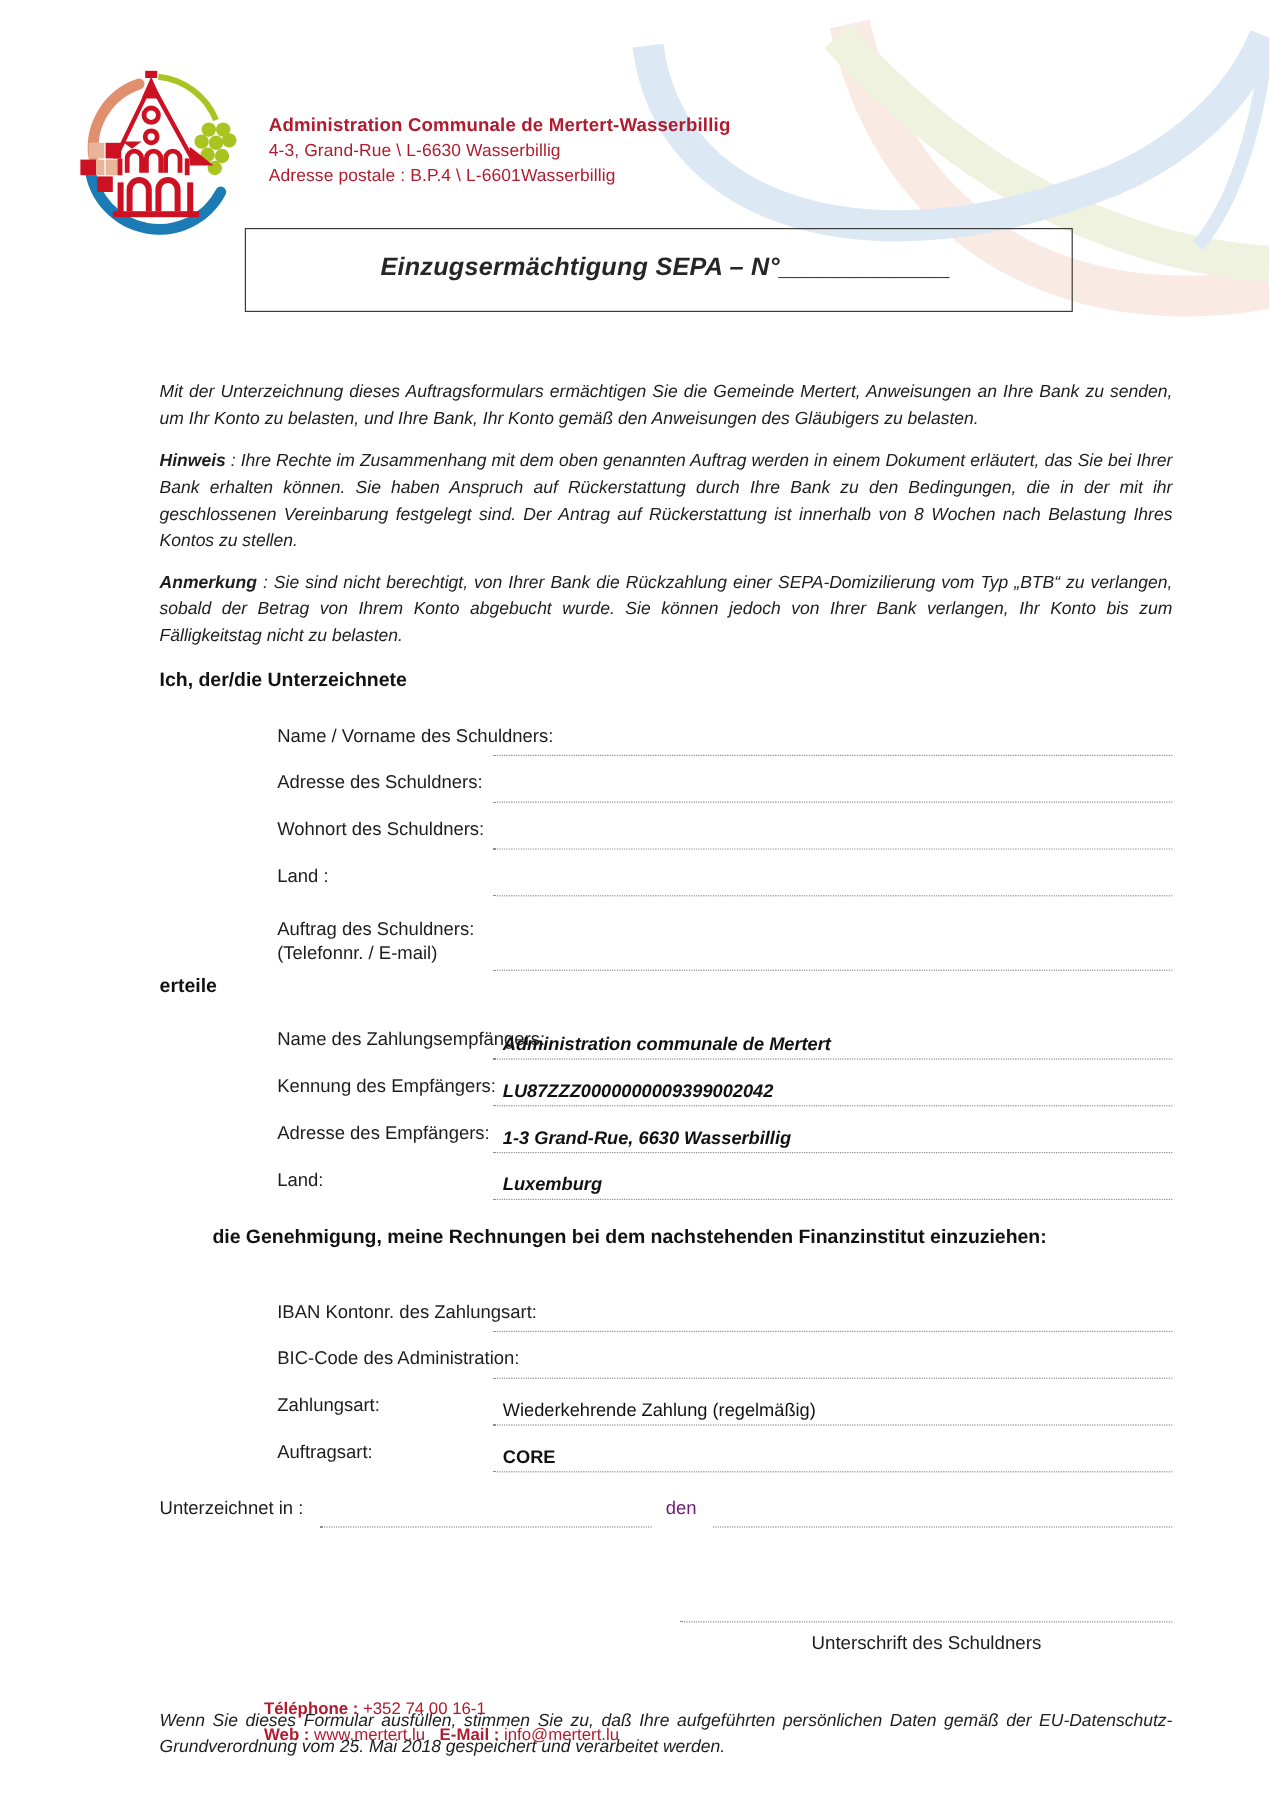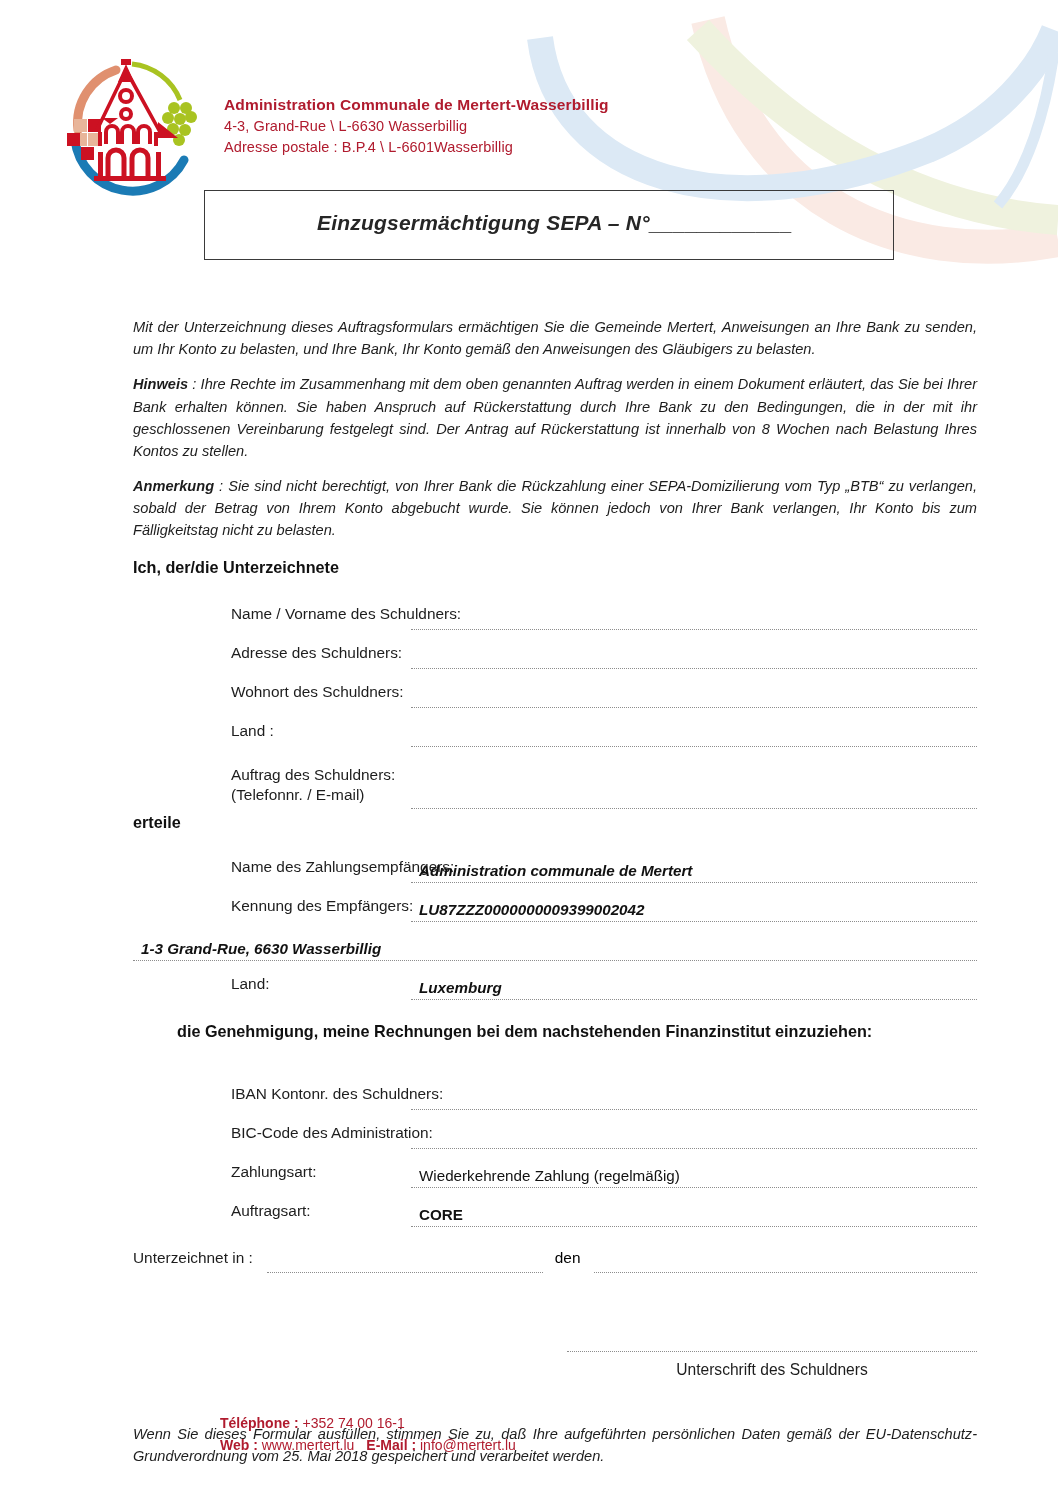--- a/index.html
+++ b/index.html
@@ -175,21 +175,21 @@
   }
   .signrow .gap1 {
     width: 276px;
     border-bottom: 1.5px dotted #8d8d8d;
     height: 24px;
     margin: 0 12px 0 14px;
     box-sizing: border-box;
   }
   .signrow .lbl2 {
     font-size: 15.4px;
-    color: #000000;
+    color: #701a75;
     padding-bottom: 6px;
     white-space: nowrap;
   }
   .signrow .gap2 {
     flex: 1 1 auto;
     border-bottom: 1.5px dotted #8d8d8d;
     height: 24px;
     margin-left: 14px;
     box-sizing: border-box;
   }
@@ -384,37 +384,38 @@
           <span class="value it-bold">Administration communale de Mertert</span>
         </div>
       </div>
       <div class="row">
         <div class="label">Kennung des Empfängers:</div>
         <div class="fill">
           <span class="value it-bold">LU87ZZZ0000000009399002042</span>
         </div>
       </div>
       <div class="row">
+        <div class="label">Adresse des Empfängers:</div>
         <div class="fill">
           <span class="value it-bold">1-3 Grand-Rue, 6630 Wasserbillig</span>
         </div>
       </div>
       <div class="row">
         <div class="label">Land:</div>
         <div class="fill">
           <span class="value it-bold">Luxemburg</span>
         </div>
       </div>
     </div>
 
     <div class="section-head indent2">die Genehmigung, meine Rechnungen bei dem nachstehenden Finanzinstitut einzuziehen:</div>
 
     <div class="fields" style="margin-top:30px;">
       <div class="row">
-        <div class="label">IBAN Kontonr. des Schuldners:</div>
+        <div class="label">IBAN Kontonr. des Zahlungsart:</div>
         <div class="fill">
           <span class="value plain"></span>
         </div>
       </div>
       <div class="row">
         <div class="label">BIC-Code des Administration:</div>
         <div class="fill">
           <span class="value plain"></span>
         </div>
       </div>

